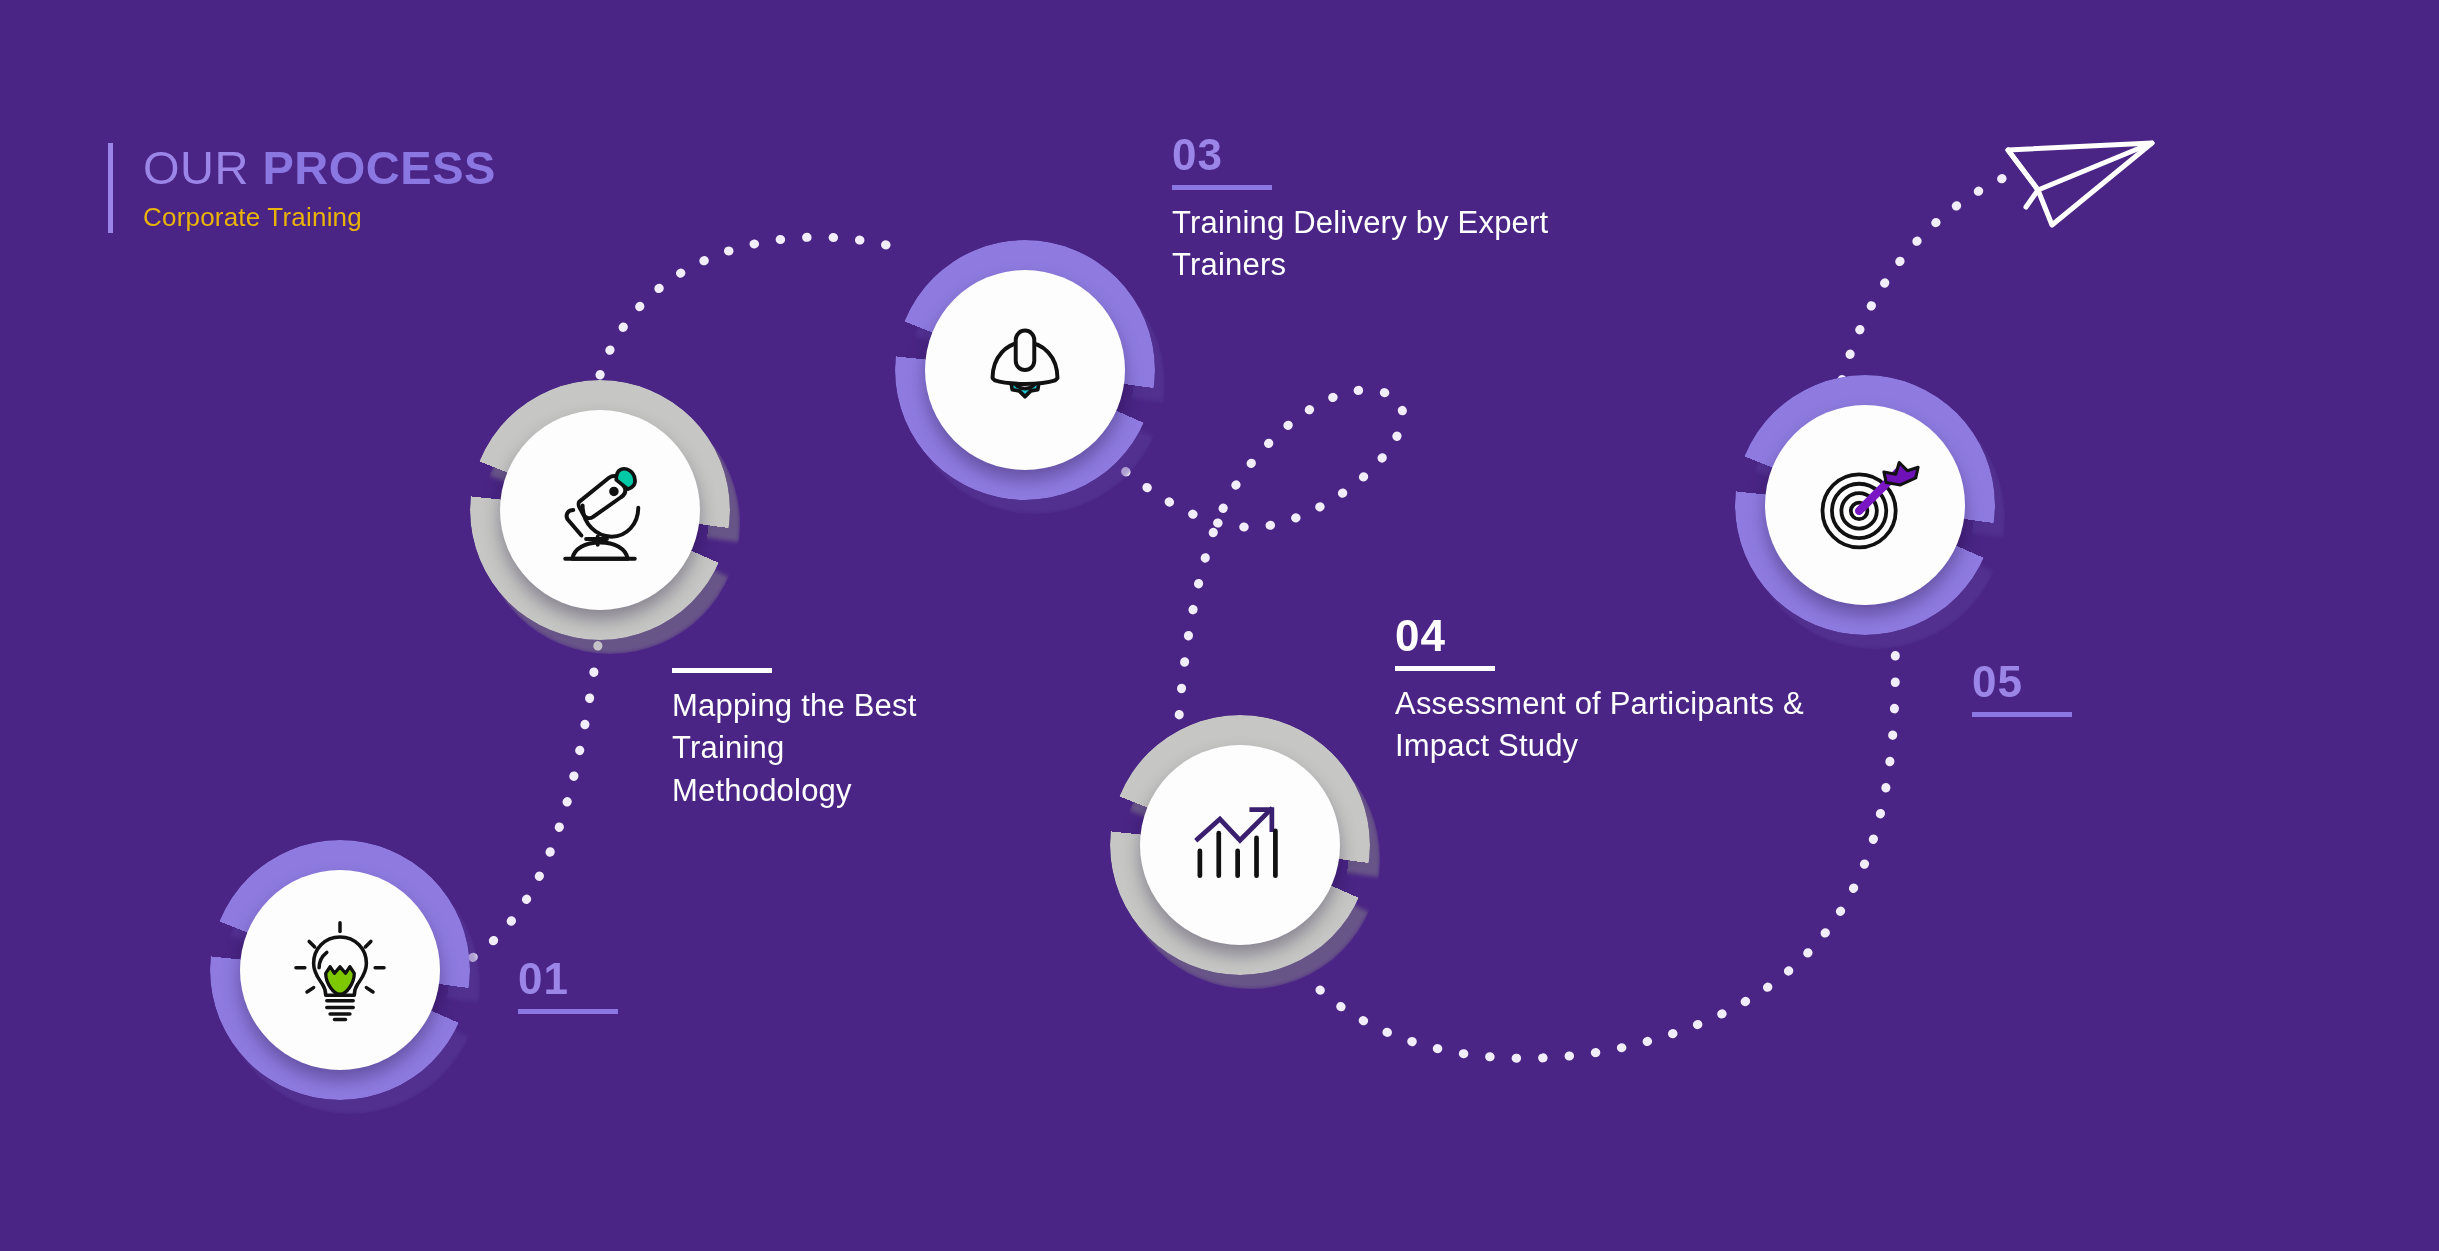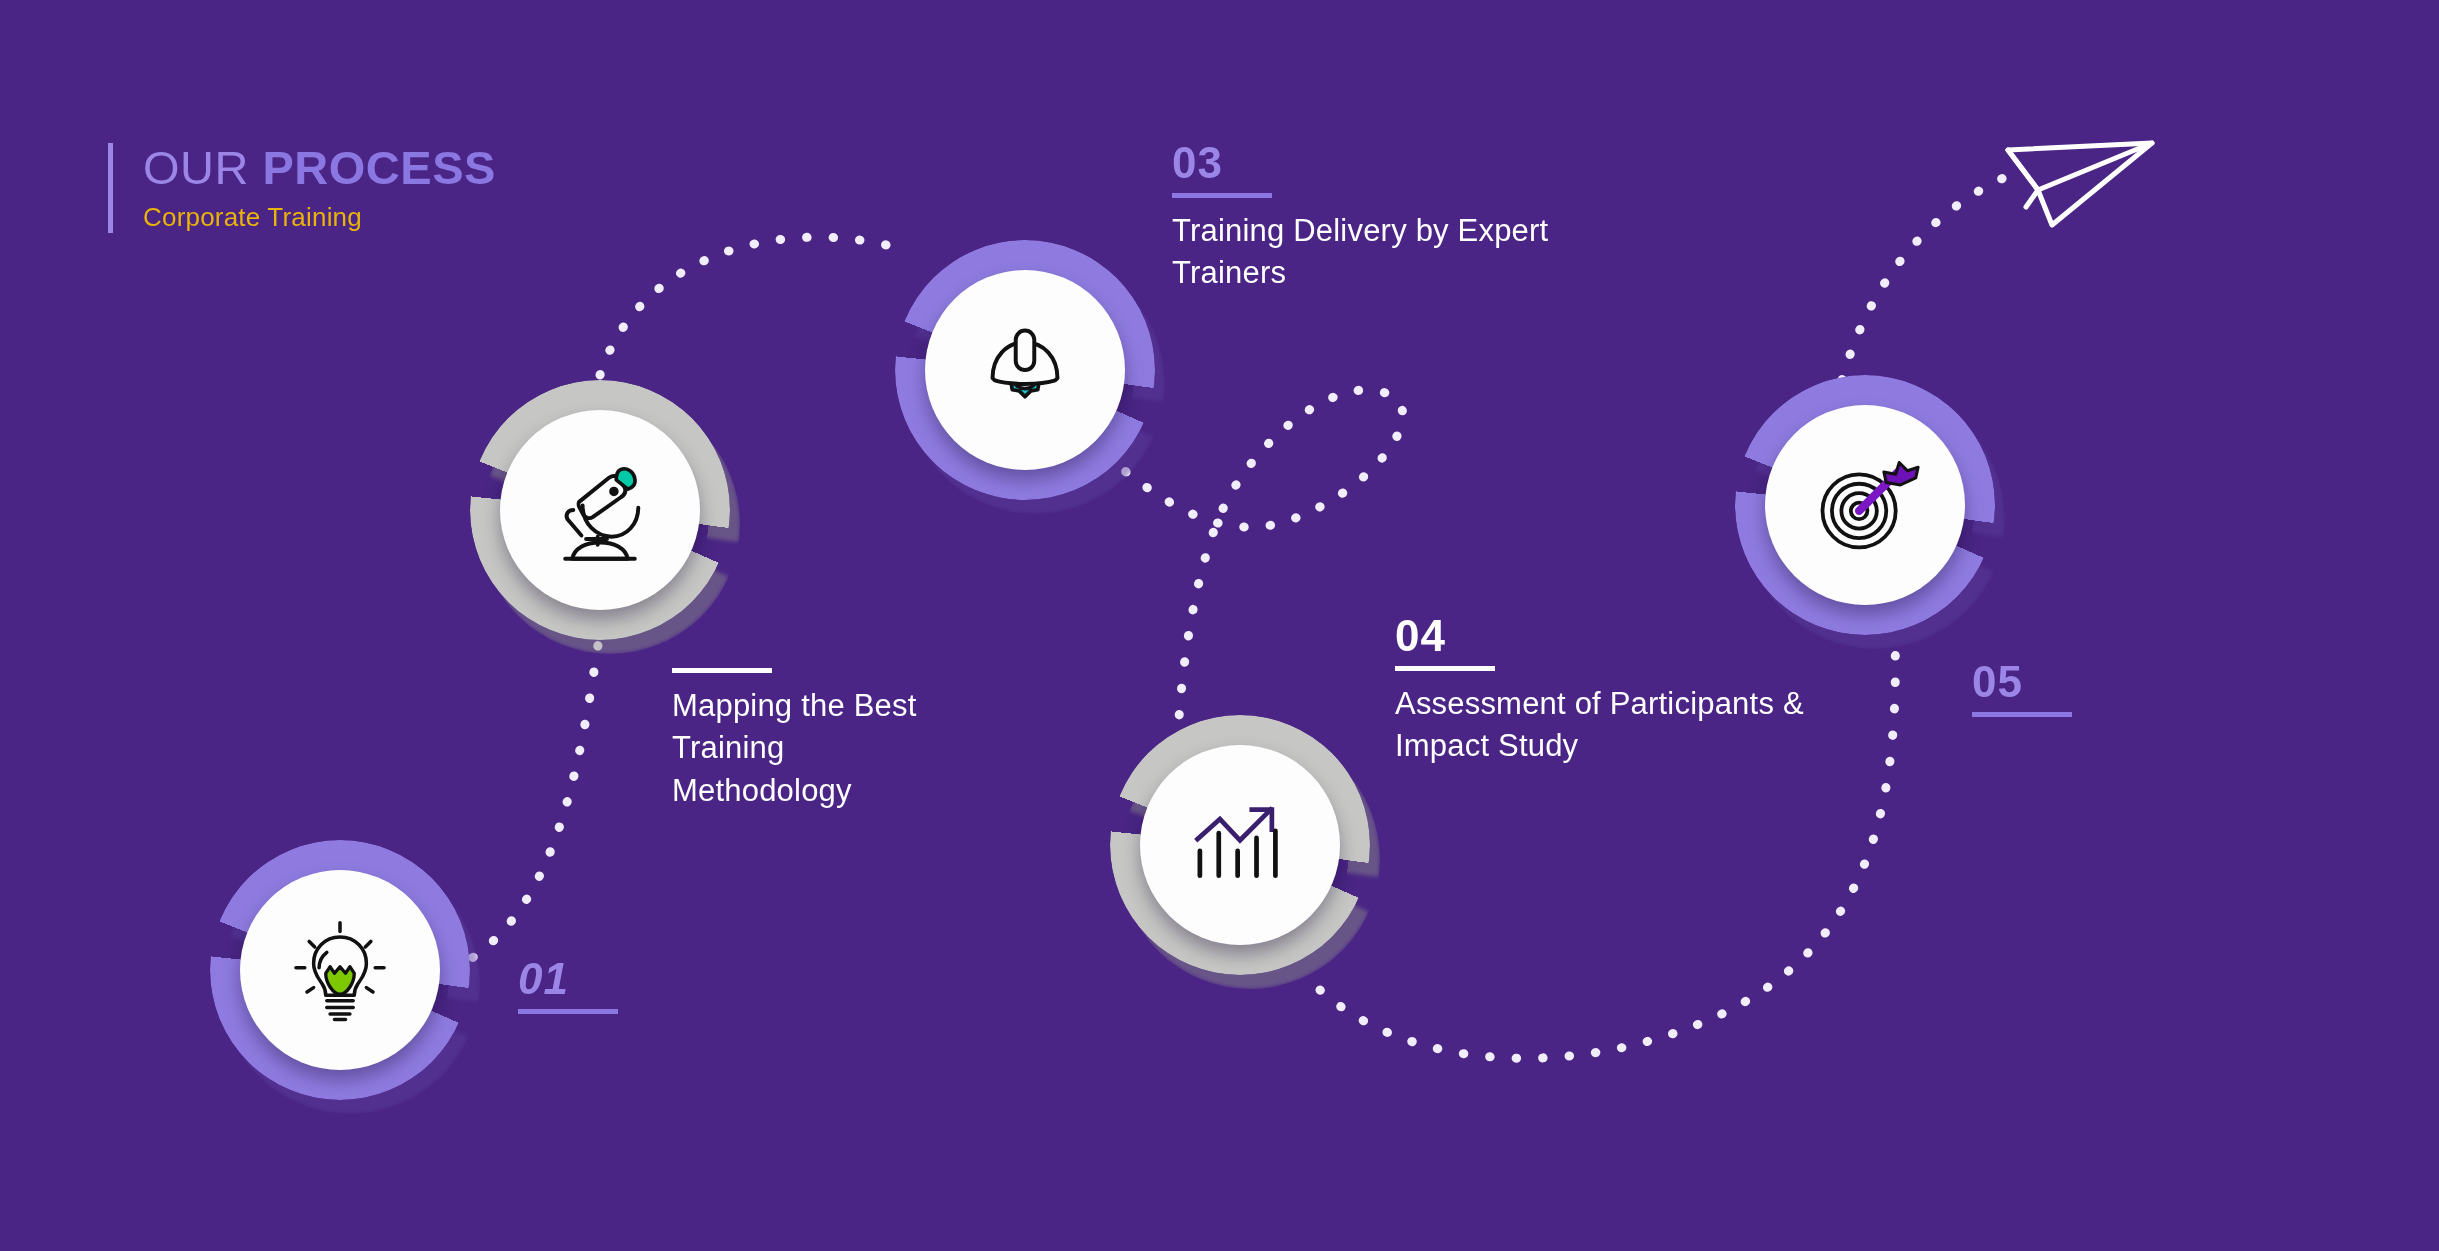--- a/index.html
+++ b/index.html
@@ -315,31 +315,31 @@
 
   <svg id="plane" viewBox="0 0 170 110">
     <g fill="none" stroke="#FFFFFF" stroke-width="5" stroke-linejoin="round" stroke-linecap="round">
       <path d="M18 25 L162 18 L62 100 L48 65 Z"></path>
       <path d="M162 18 L48 65"></path>
       <path d="M18 25 L48 65"></path>
       <path d="M48 65 L36 82"></path>
     </g>
   </svg>
 
-  <div class="step accent-purple" style="left:518px; top:957px; width:520px;font-style:italic;">
+  <div class="step accent-purple" style="left:518px; top:957px; width:520px;">
     <div class="step-num">01</div>
     <div class="step-underline"></div>
   </div>
 
   <div class="step accent-white" style="left:672px; top:660px; width:300px;">
     <div class="step-underline"></div>
     <div class="step-label">Mapping the Best Training Methodology</div>
   </div>
 
-  <div class="step accent-purple" style="left:1172px; top:133px; width:420px;margin-top:8px;">
+  <div class="step accent-purple" style="left:1172px; top:133px; width:420px;">
     <div class="step-num">03</div>
     <div class="step-underline"></div>
     <div class="step-label">Training Delivery by Expert Trainers</div>
   </div>
 
   <div class="step accent-white" style="left:1395px; top:614px; width:450px;">
     <div class="step-num">04</div>
     <div class="step-underline"></div>
     <div class="step-label">Assessment of Participants &amp; Impact Study</div>
   </div>

